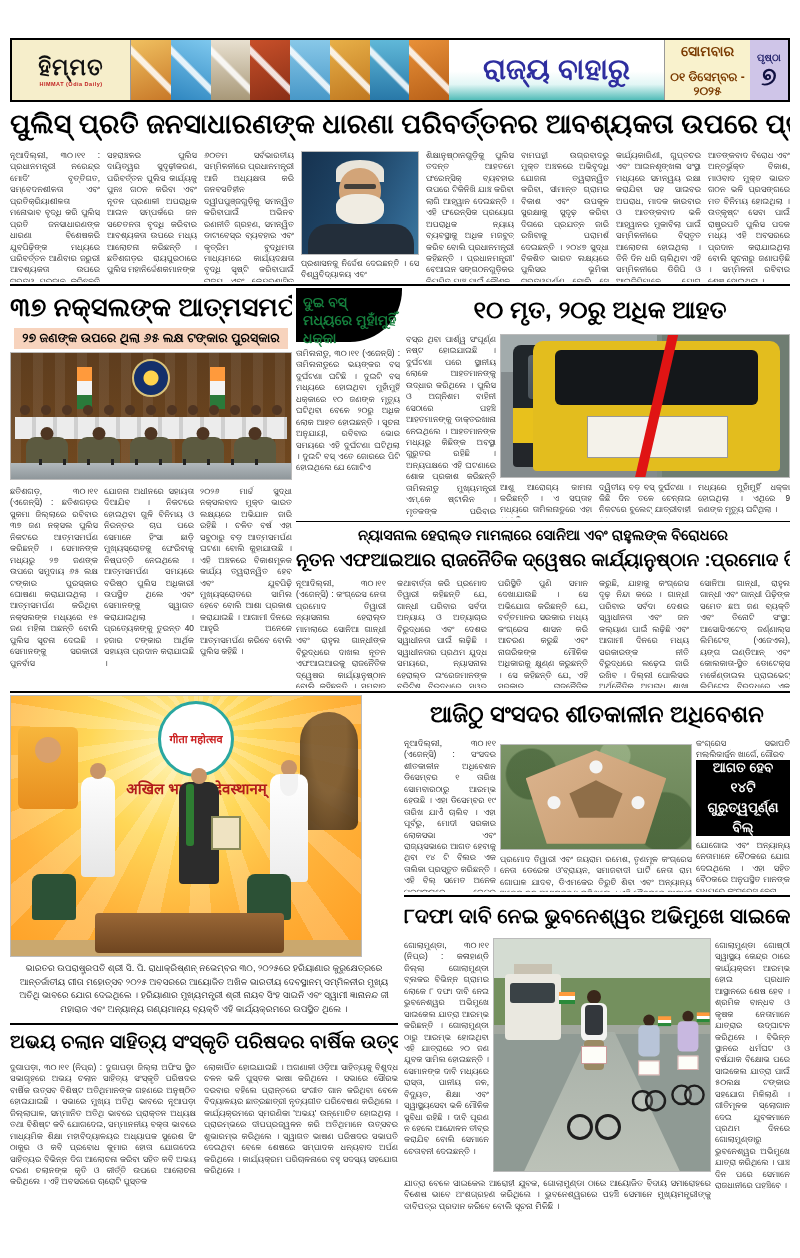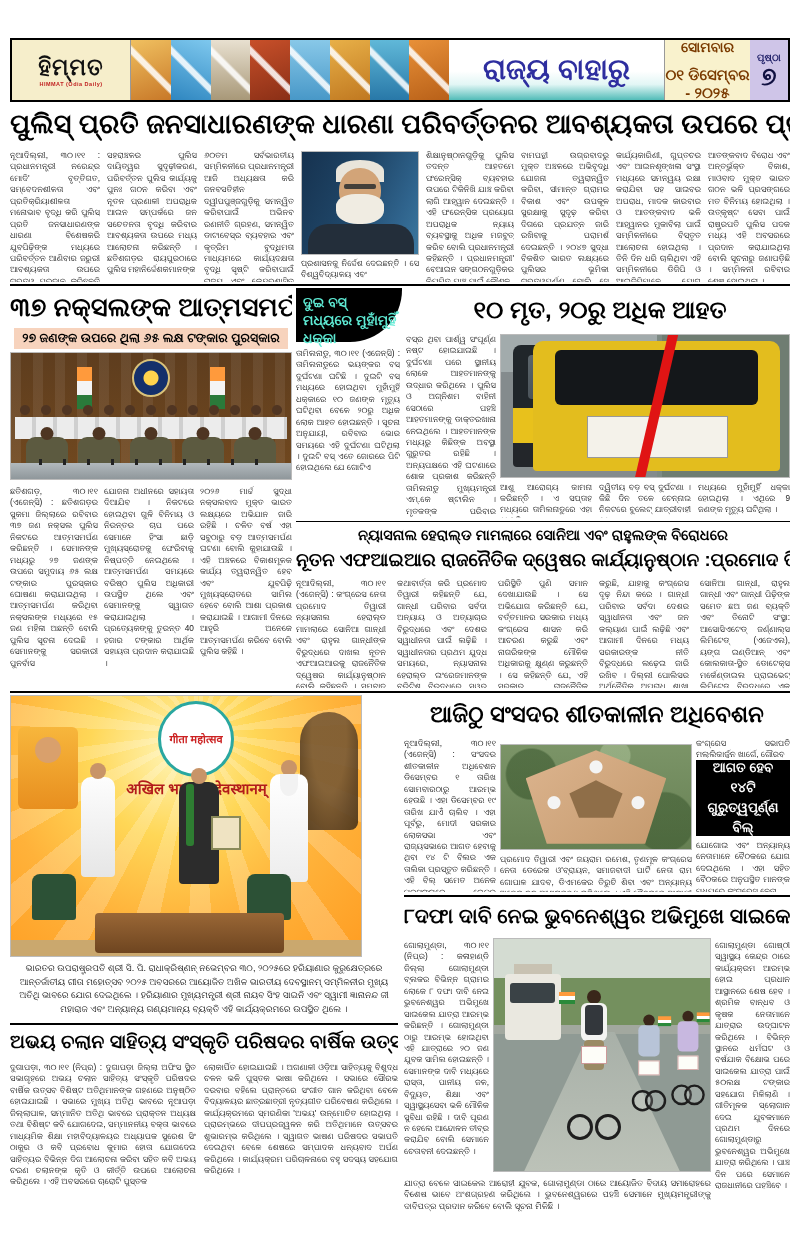--- a/index.html
+++ b/index.html
@@ -23,26 +23,26 @@
   .collage i:nth-child(4){background:linear-gradient(160deg,#c8502a,#8a2f16)}
   .collage i:nth-child(5){background:linear-gradient(180deg,#88c8e8,#4898c8)}
   .collage i:nth-child(6){background:linear-gradient(160deg,#e8b048,#c07820)}
   .collage i:nth-child(7){background:linear-gradient(180deg,#60b8d8,#2878a8)}
   .collage i:nth-child(8){background:linear-gradient(160deg,#e89038,#b86018)}
   .collage i::after{content:'';position:absolute;inset:0;background:linear-gradient(45deg,transparent 44%,rgba(255,255,255,.85) 47% 53%,transparent 56%)}
   .sect{width:215px;background:linear-gradient(180deg,#fff 52%,#e2f6f5 74%,#52bcb8 100%);display:flex;align-items:center;justify-content:center}
   .sect-t{font-size:29px;font-weight:bold;color:#2e2e9f;white-space:nowrap}
   .datebox{flex:1;background:#f9f2cd;display:flex;align-items:center;border-left:1px solid #999}
   .dd{flex:1;text-align:center;color:#7a3a00;font-weight:bold}
-  .d1{font-size:14px}.d2{font-size:15px;margin-top:10px}
+  .d1{font-size:14px}.d2{font-size:12px;margin-top:10px}
   .pagebox{width:38px;height:100%;background:#cfc5e8;display:flex;flex-direction:column;align-items:center;justify-content:center;color:#22226a}
   .pl{font-size:10px;font-weight:bold}.pn{font-size:25px;font-weight:bold;line-height:1;color:#101040}
 
   
-  .kick{background:#000;color:#5eead4;font-weight:bold;font-size:14px;line-height:1.3;padding:5px 4px 8px 7px;border-radius:0 0 52px 0;box-sizing:border-box}
+  .kick{background:#000;color:#15803d;font-weight:bold;font-size:14px;line-height:1.3;padding:5px 4px 8px 7px;border-radius:0 0 52px 0;box-sizing:border-box}
   .blkbox{background:#000;color:#fff;font-weight:bold;font-size:13.5px;line-height:1.5;display:flex;align-items:center;justify-content:center;text-align:center;padding:4px;box-sizing:border-box}
   .subpink{background:#f7d3bd;font-size:12.5px;font-weight:bold;text-align:center;padding:3px 0;color:#000}
 
   
   .ph{position:absolute;overflow:hidden;border:1px solid #bbb;box-sizing:border-box}
 
   .modi{background:linear-gradient(115deg,#16324f,#1f4668 45%,#2f638c 78%,#3c789f)}
   .modi .mhair{position:absolute;left:34px;top:8px;width:48px;height:22px;background:#e9e5db;border-radius:50% 50% 0 0}
   .modi .mface{position:absolute;left:37px;top:16px;width:42px;height:46px;background:#d2a478;border-radius:48%}
   .modi .mbeard{position:absolute;left:34px;top:42px;width:48px;height:30px;background:#f0ece2;border-radius:40% 40% 45% 45%}

